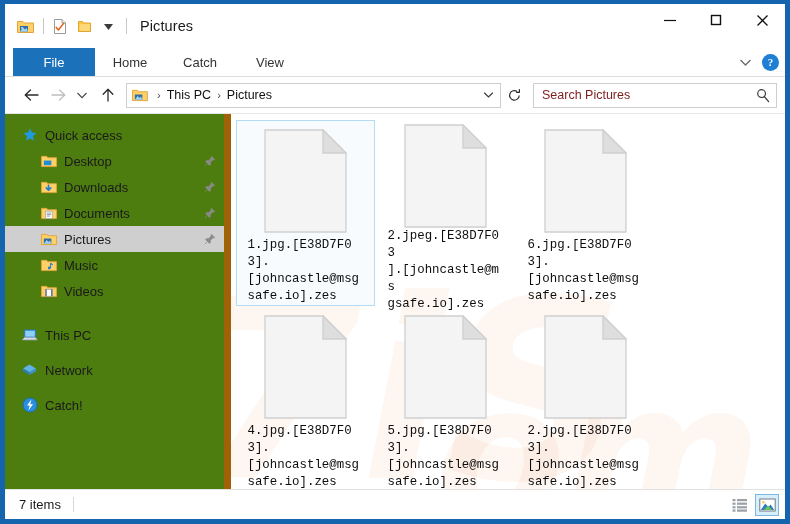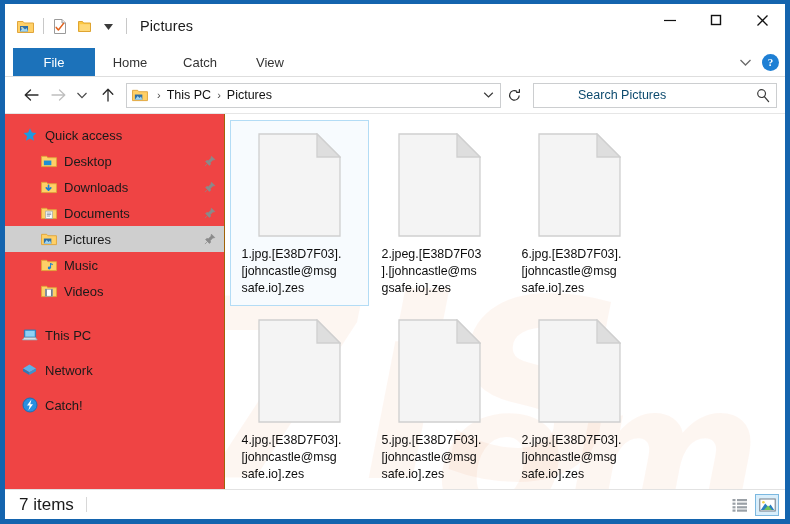--- a/index.html
+++ b/index.html
@@ -180,23 +180,22 @@
     border: 1px solid #ccced0;
     background: #ffffff;
     display: flex;
     align-items: center;
     padding: 0 6px 0 8px;
     margin-left: 6px;
     flex: 0 0 auto;
   }
   .search-ph {
     font-size: 12.5px;
-    color: #0c4a6e;
+    color: #7f1d1d;
     flex: 1;
-    margin-left: 36px;
   }
 
   
   .body-split {
     flex: 1 1 auto;
     display: flex;
     min-height: 0;
     background: #ffffff;
     border-top: 1px solid #e6e6e6;
     position: relative;
@@ -218,22 +217,22 @@
     color: #e8661f;
     opacity: 0.055;
     white-space: nowrap;
     letter-spacing: -2px;
   }
 
   
   .sidebar {
     width: 219px;
     flex: 0 0 219px;
-    background: #ef4444;
-    border-right: 1px solid #a16207;
+    background: #4d7c0f;
+    border-right: 7px solid #a16207;
     padding-top: 8px;
     position: relative;
     z-index: 1;
     overflow: hidden;
   }
   .nav-item {
     height: 26px;
     display: flex;
     align-items: center;
     padding-left: 16px;
@@ -262,20 +261,21 @@
   }
   .nav-gap { height: 9px; }
 
   
   .content {
     flex: 1 1 auto;
     position: relative;
     z-index: 1;
     padding: 6px 12px 0 4px;
     overflow: hidden;
+    font-family: Liberation Mono, monospace;
   }
   .file-grid {
     display: flex;
     flex-wrap: wrap;
     align-content: flex-start;
   }
   .file-cell {
     width: 139px;
     height: 186px;
     box-sizing: border-box;
@@ -310,21 +310,21 @@
   .status-bar {
     height: 29px;
     flex: 0 0 auto;
     background: #ffffff;
     border-top: 1px solid #e2e2e2;
     display: flex;
     align-items: center;
     padding: 0 6px 0 14px;
   }
   .status-text {
-    font-size: 17px;
+    font-size: 13px;
     color: #1a1a1a;
   }
   .status-sep {
     width: 1px;
     height: 15px;
     background: #d8d8d8;
     margin-left: 12px;
   }
   .view-btns {
     margin-left: auto;

